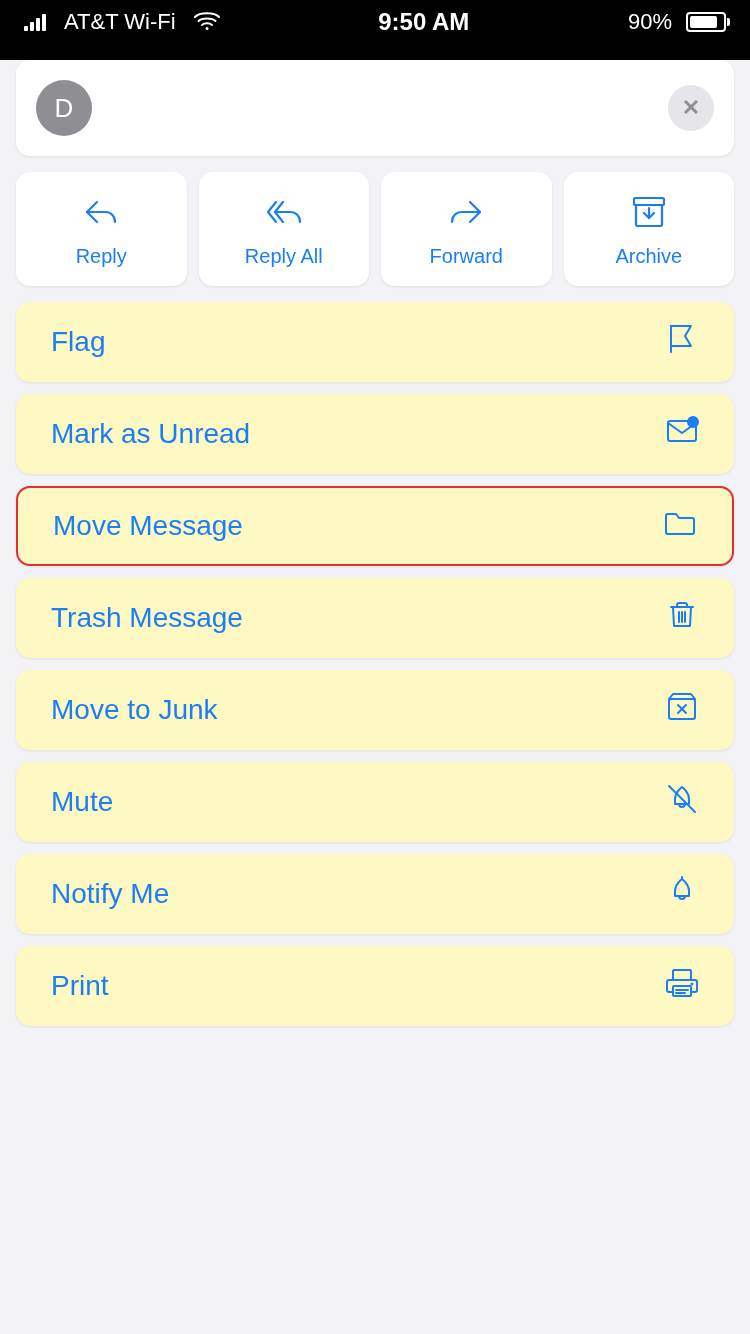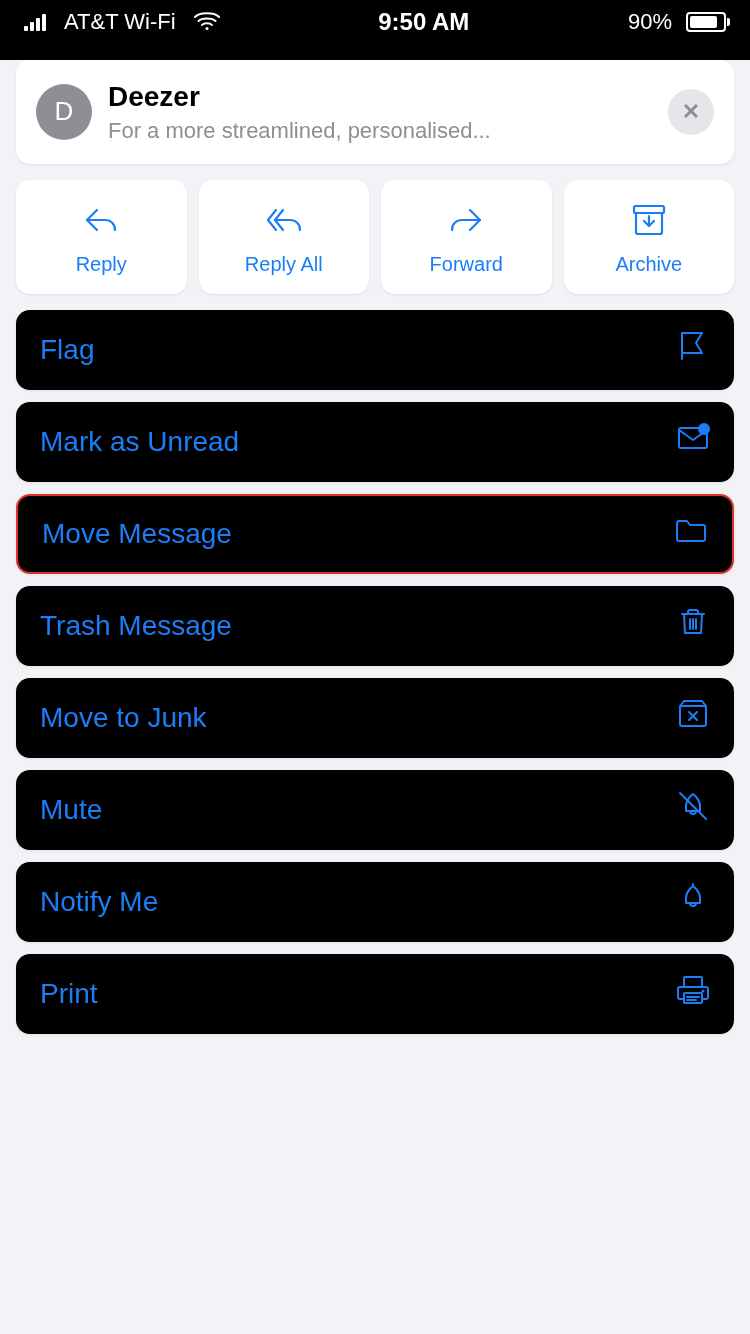--- a/index.html
+++ b/index.html
@@ -188,23 +188,23 @@
     }
 
     
     .menu-list {
       margin: 16px 16px 0 16px;
       display: flex;
       flex-direction: column;
       gap: 12px;
     }
     .menu-item {
-      background: #000000;
+      background: #fef9c3;
       border-radius: 14px;
-      padding: 0 24px;
+      padding: 0 35px;
       height: 80px;
       display: flex;
       align-items: center;
       justify-content: space-between;
       cursor: pointer;
       box-shadow: 0 1px 3px rgba(0,0,0,0.08);
     }
     .menu-item.highlighted {
       border: 2px solid #e03030;
     }
@@ -271,24 +271,20 @@
   </div>
 </div>
 
 <div class="content-area">
 
   <div class="email-header">
     <div class="email-sender-row">
       <div class="avatar">
         <span>D</span>
       </div>
-      <div class="email-info">
-        <div class="sender-name">Deezer</div>
-        <div class="email-preview">For a more streamlined, personalised...</div>
-      </div>
     </div>
     <div class="close-btn">
       <span class="close-icon-x">✕</span>
     </div>
   </div>
 
   <div class="action-buttons-row">
 
     <div class="action-btn">
       <span class="action-icon">

